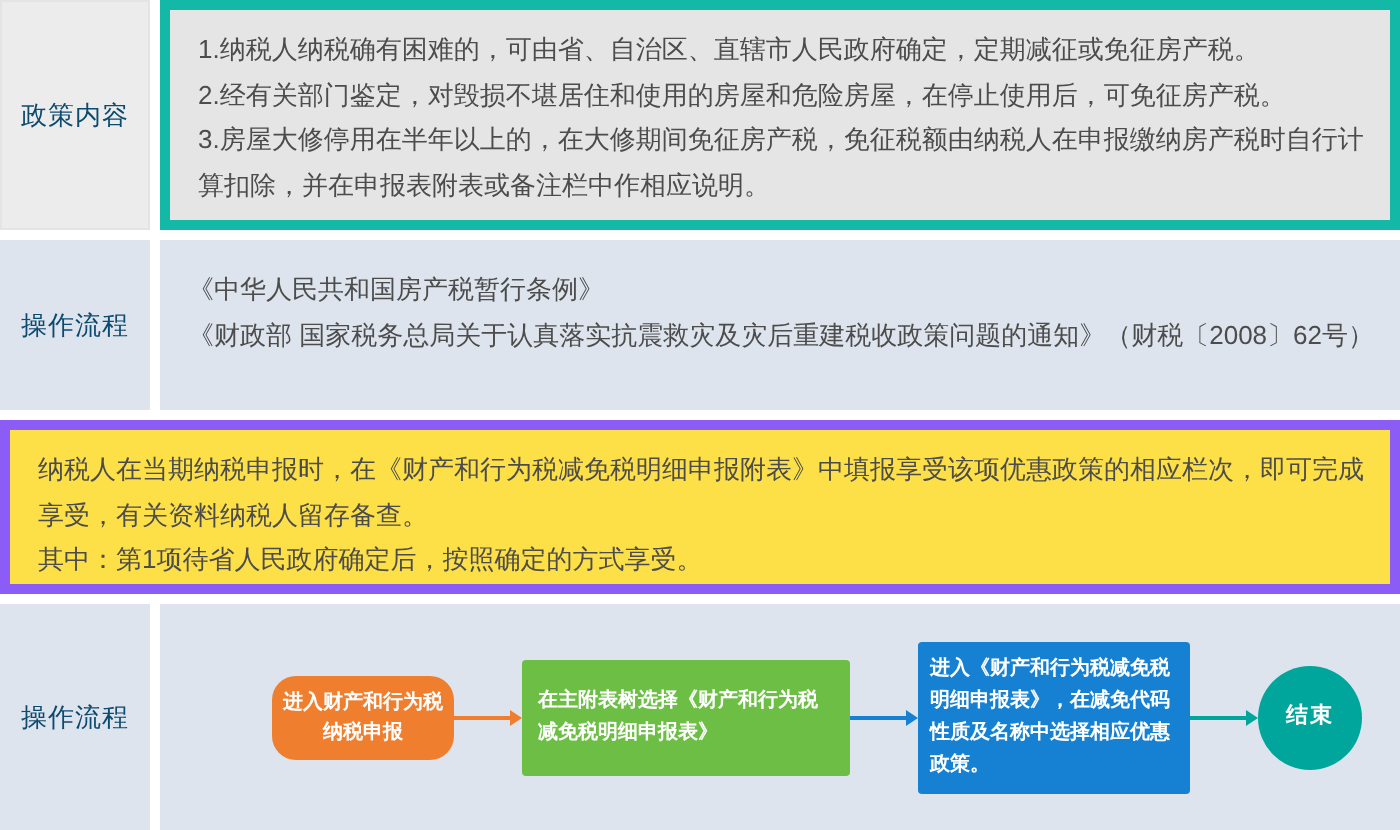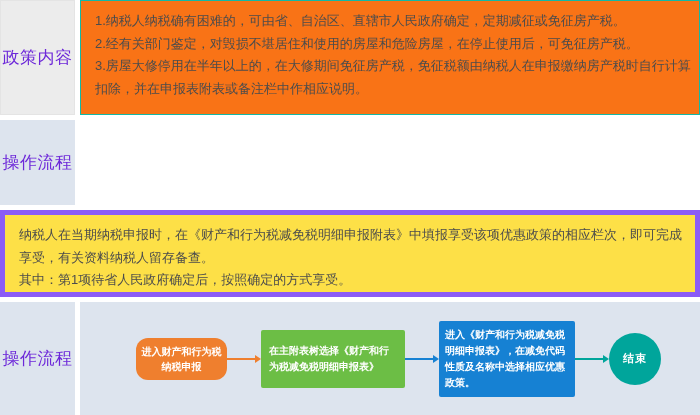--- a/index.html
+++ b/index.html
@@ -9,48 +9,48 @@
     -webkit-font-smoothing:antialiased;
   }
   .table{display:flex;flex-direction:column;gap:5px;width:700px;height:415px;box-sizing:border-box;}
   .row{display:flex;gap:5px;min-height:0;}
   .row1{height:115px;}
   .row2{height:85px;}
   .row3{height:87px;}
   .row4{flex:1;}
   .label-cell{
     flex:0 0 75px;width:75px;display:flex;align-items:center;justify-content:center;
-    font-size:17px;color:#6d28d9;box-sizing:border-box;letter-spacing:.5px;
+    font-size:13px;color:#0c4a6e;box-sizing:border-box;letter-spacing:.5px;
   }
   .content-cell{
     flex:1;box-sizing:border-box;padding:9px 8px 0 14px;
     font-size:13px;color:#4c4c4c;line-height:22.5px;
   }
   .row1 .label-cell{background:#ececec;border:1px solid #e4e4e4;}
-  .row1 .content-cell{background:#f97316;border:1px solid #14b8a6;}
+  .row1 .content-cell{background:#e5e5e5;border:5px solid #14b8a6;}
   .row2 .label-cell,.row2 .content-cell{background:#dde4ee;}
   .row2 .content-cell{padding-top:14px;}
   .row3 .label-cell{background:#e9edf4;border:1px solid #e4e8ef;}
   .row3 .content-cell{background:#fde047;border:5px solid #8b5cf6;}
   .row4 .label-cell,.row4 .content-cell{background:#dde4ee;}
   .row4 .content-cell{padding:0;}
   p{margin:0;}
 
   
   .flow{display:flex;align-items:center;height:100%;padding-left:56px;}
   .fnode{color:#fff;font-weight:bold;box-sizing:border-box;background:var(--c);flex-shrink:0;}
   .fnode.start{
     width:91px;min-height:42px;border-radius:12px;display:flex;align-items:center;
     justify-content:center;text-align:center;font-size:10px;line-height:15px;padding:4px 5px;
   }
   .fnode.mid{
     min-height:58px;font-size:10px;line-height:16px;border-radius:2px;
     display:flex;align-items:center;
   }
-  .fnode.step2{width:144px;padding:9px 8px;}
+  .fnode.step2{width:164px;padding:9px 8px;}
   .fnode.step3{width:136px;padding:6px 6px;}
   .fnode.end{
     width:52px;height:52px;border-radius:50%;display:flex;align-items:center;
     justify-content:center;font-size:11px;letter-spacing:1px;text-align:right;
   }
   .arrow{width:34px;display:flex;align-items:center;flex-shrink:0;}
   .arrow .shaft{flex:1;height:2px;background:var(--c);}
   .arrow .head{
     width:0;height:0;border-top:4px solid transparent;border-bottom:4px solid transparent;
     border-left:6px solid var(--c);
@@ -65,20 +65,24 @@
     <div class="label-cell">政策内容</div>
     <div class="content-cell">
       <p>1.纳税人纳税确有困难的，可由省、自治区、直辖市人民政府确定，定期减征或免征房产税。</p>
       <p>2.经有关部门鉴定，对毁损不堪居住和使用的房屋和危险房屋，在停止使用后，可免征房产税。</p>
       <p>3.房屋大修停用在半年以上的，在大修期间免征房产税，免征税额由纳税人在申报缴纳房产税时自行计算扣除，并在申报表附表或备注栏中作相应说明。</p>
     </div>
   </div>
 
   <div class="row row2">
     <div class="label-cell">操作流程</div>
+    <div class="content-cell">
+      <p>《中华人民共和国房产税暂行条例》</p>
+      <p>《财政部 国家税务总局关于认真落实抗震救灾及灾后重建税收政策问题的通知》（财税〔2008〕62号）</p>
+    </div>
   </div>
 
   <div class="row row3">
     <div class="content-cell">
       <p>纳税人在当期纳税申报时，在《财产和行为税减免税明细申报附表》中填报享受该项优惠政策的相应栏次，即可完成享受，有关资料纳税人留存备查。</p>
       <p>其中：第1项待省人民政府确定后，按照确定的方式享受。</p>
     </div>
   </div>
 
   <div class="row row4">

